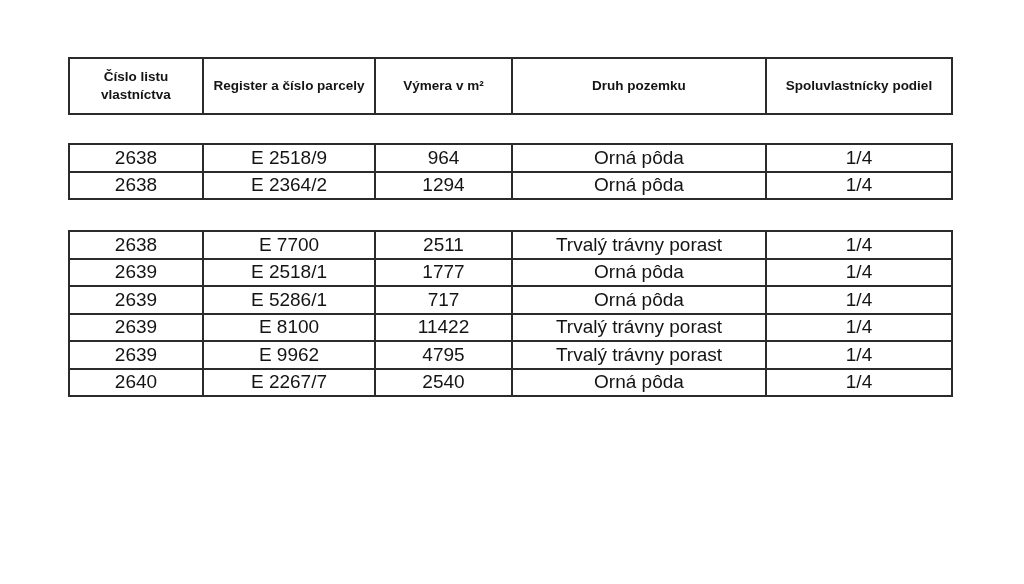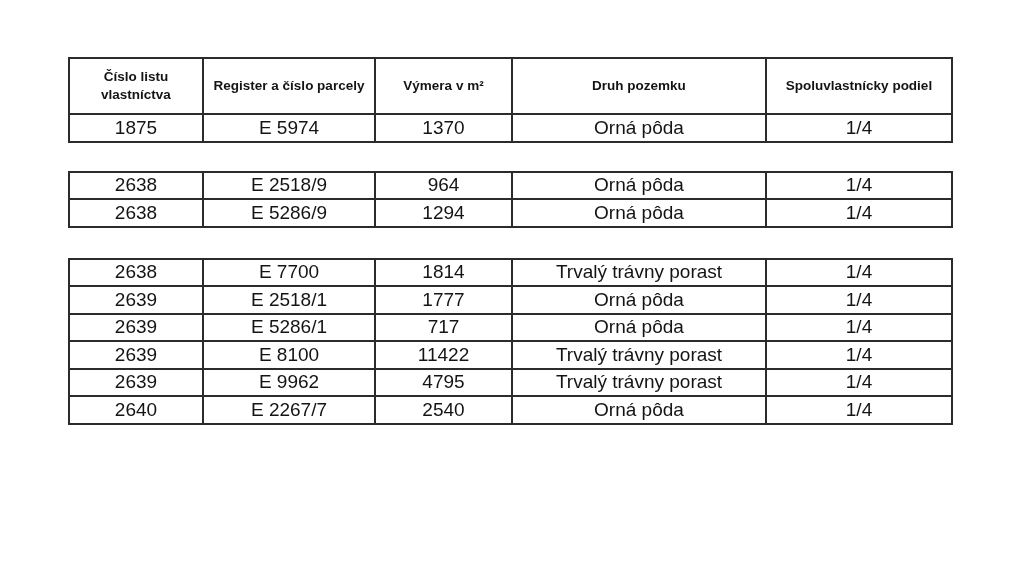--- a/index.html
+++ b/index.html
@@ -64,27 +64,20 @@
     <thead>
       <tr>
         <th>Číslo listu vlastníctva</th>
         <th>Register a číslo parcely</th>
         <th>Výmera v m²</th>
         <th>Druh pozemku</th>
         <th>Spoluvlastnícky podiel</th>
       </tr>
     </thead>
     <tbody>
-      <tr>
-        <td>1875</td>
-        <td>E 5974</td>
-        <td>1370</td>
-        <td>Orná pôda</td>
-        <td>1/4</td>
-      </tr>
     </tbody>
   </table>
 
   <table class="tbl tbl-2">
     <colgroup>
       <col style="width:134px">
         <col style="width:172px">
         <col style="width:137px">
         <col style="width:254px">
         <col style="width:186px">
@@ -92,41 +85,41 @@
     <tbody>
       <tr>
         <td>2638</td>
         <td>E 2518/9</td>
         <td>964</td>
         <td>Orná pôda</td>
         <td>1/4</td>
       </tr>
       <tr>
         <td>2638</td>
-        <td>E 5286/9</td>
+        <td>E 2364/2</td>
         <td>1294</td>
         <td>Orná pôda</td>
         <td>1/4</td>
       </tr>
     </tbody>
   </table>
 
   <table class="tbl tbl-3">
     <colgroup>
       <col style="width:134px">
         <col style="width:172px">
         <col style="width:137px">
         <col style="width:254px">
         <col style="width:186px">
     </colgroup>
     <tbody>
       <tr>
         <td>2638</td>
         <td>E 7700</td>
-        <td>1814</td>
+        <td>2511</td>
         <td>Trvalý trávny porast</td>
         <td>1/4</td>
       </tr>
       <tr>
         <td>2639</td>
         <td>E 2518/1</td>
         <td>1777</td>
         <td>Orná pôda</td>
         <td>1/4</td>
       </tr>

